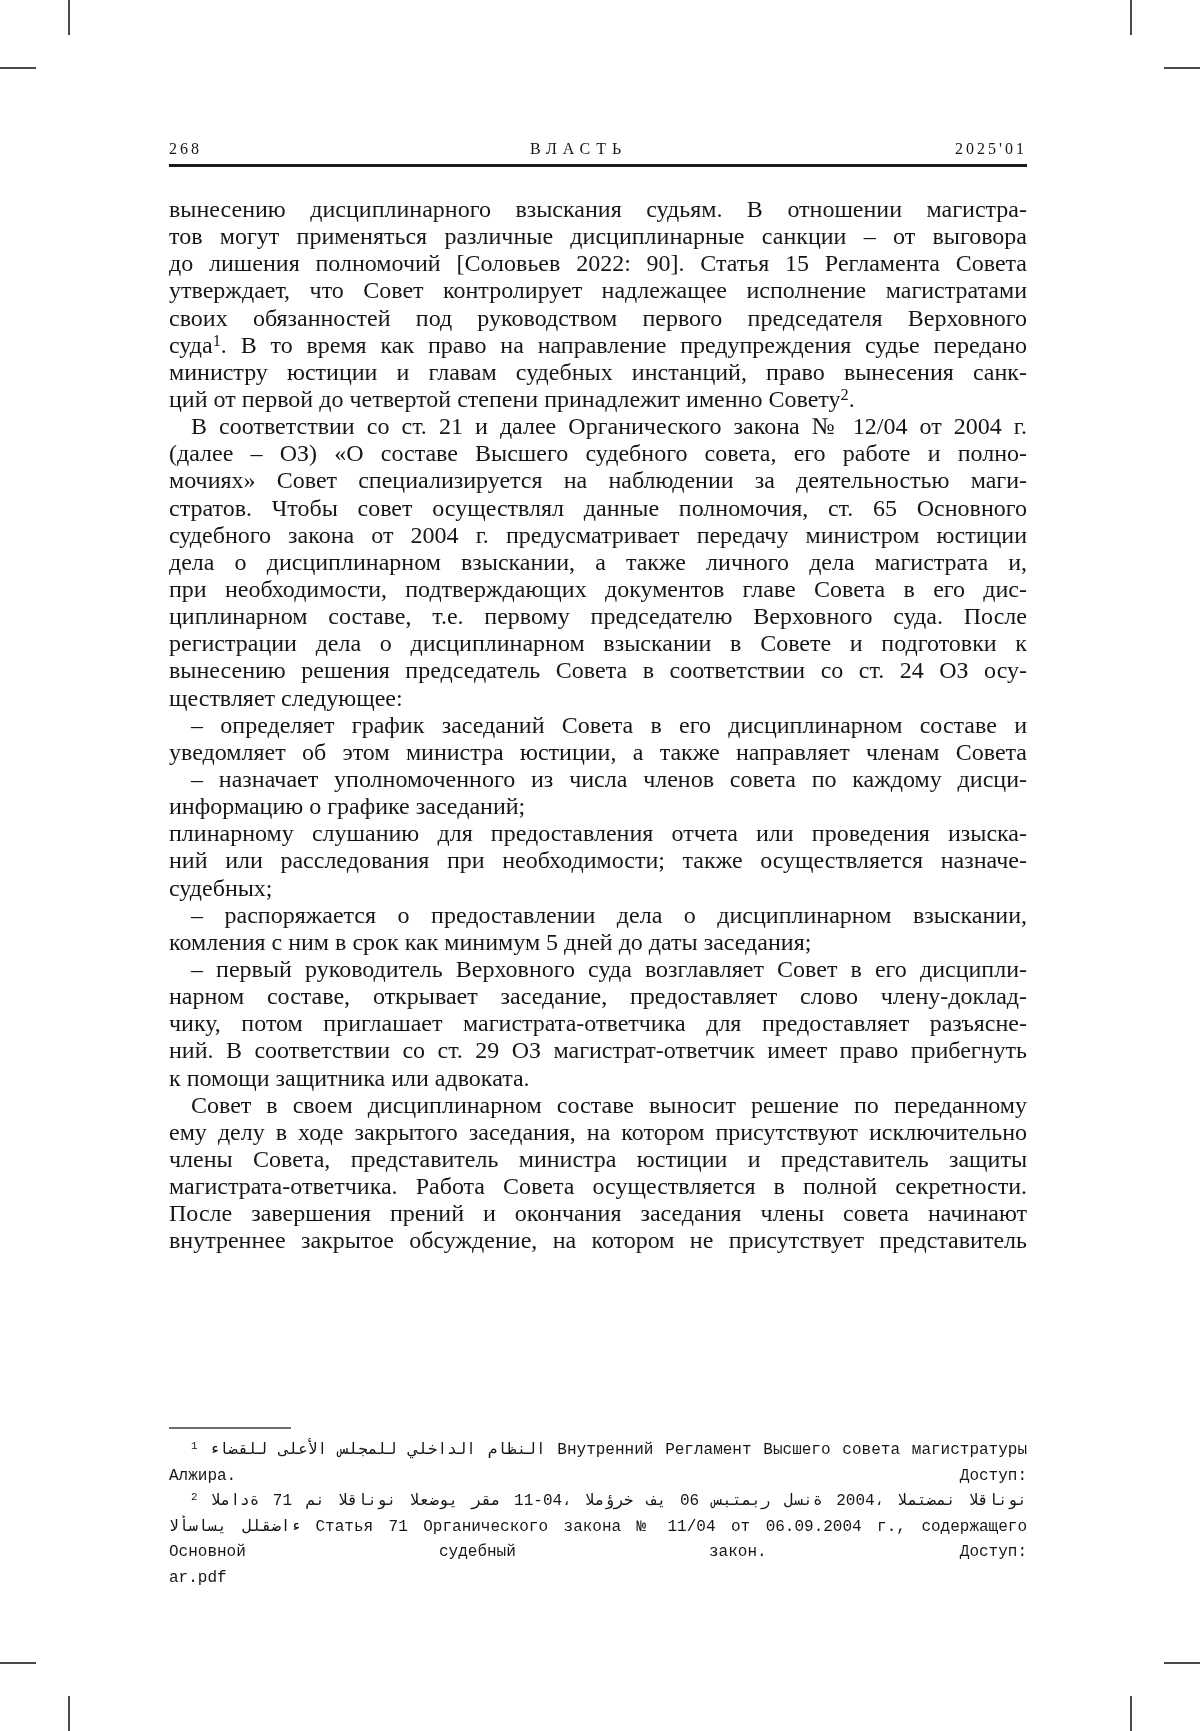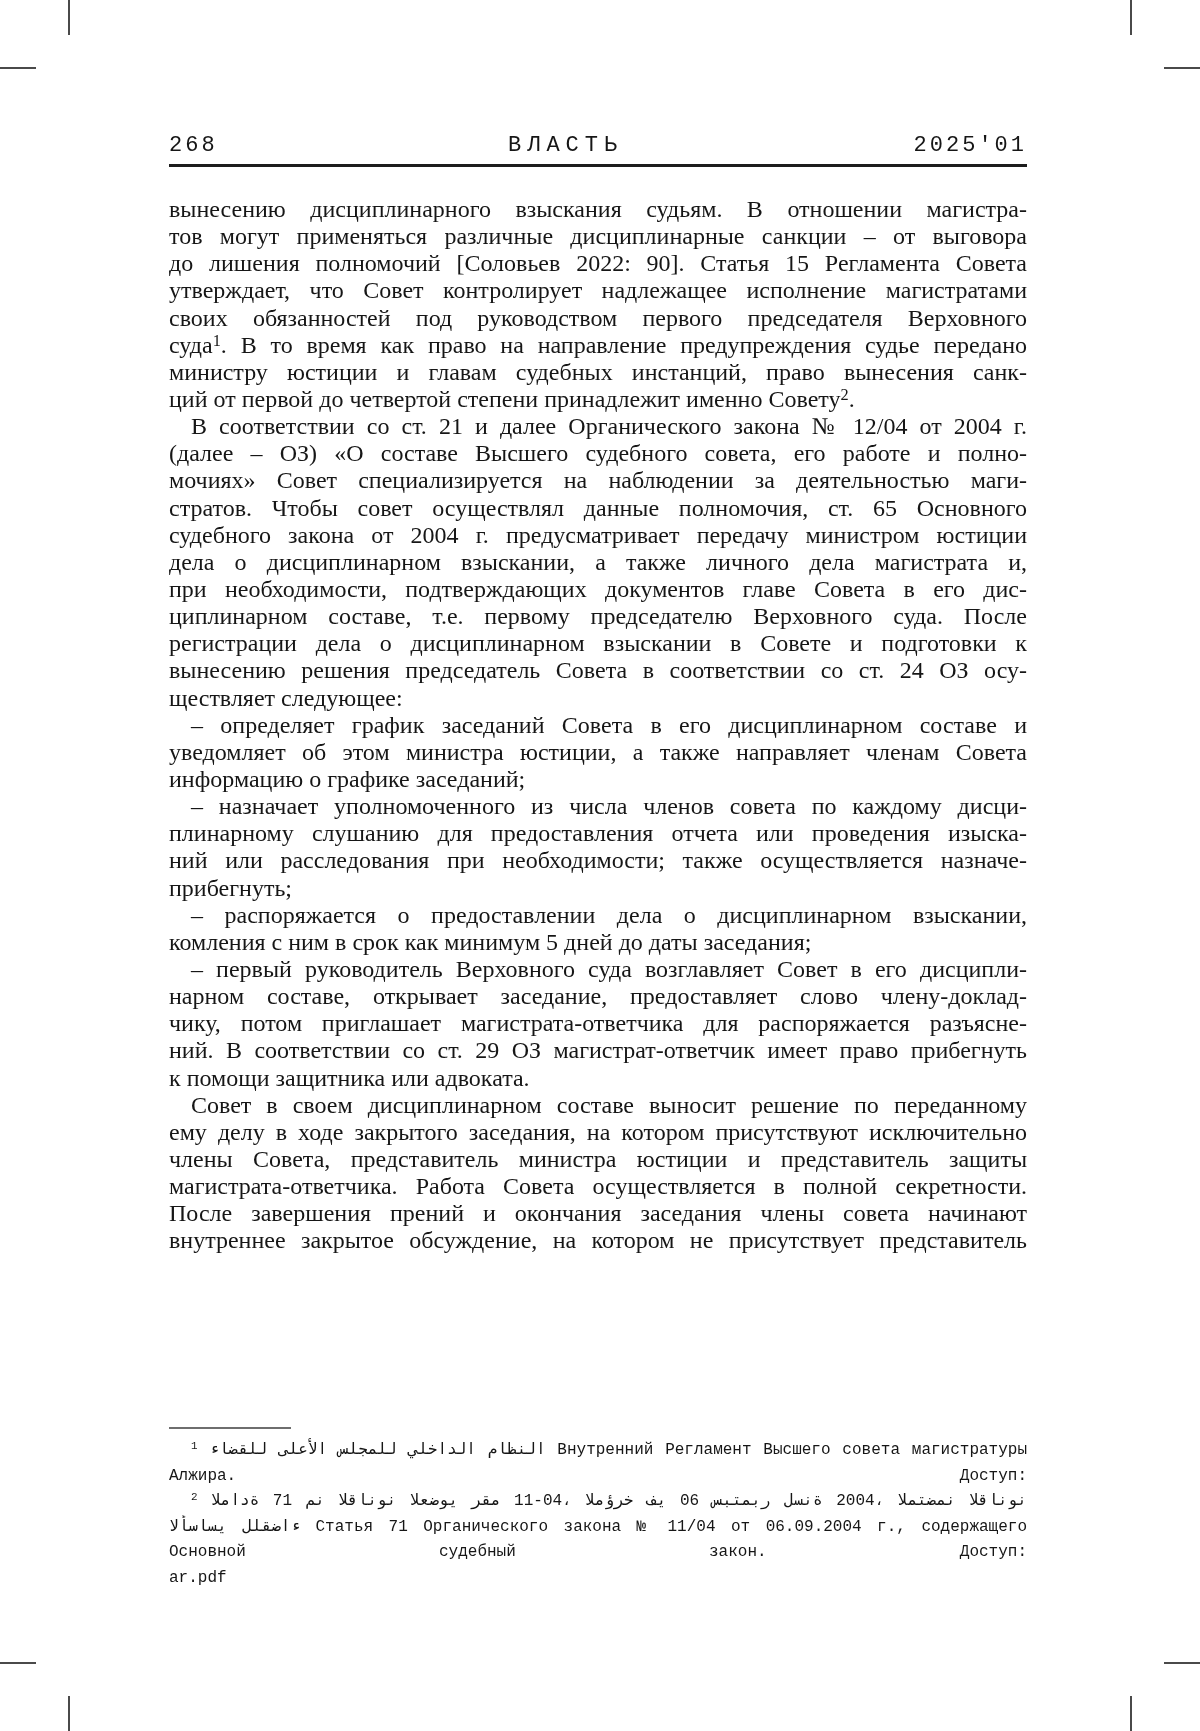--- a/index.html
+++ b/index.html
@@ -29,22 +29,22 @@
   .cm-tl-h{left:0;top:67px;}
   .cm-tr-h{left:1164px;top:67px;}
   .cm-bl-h{left:0;top:1662px;}
   .cm-br-h{left:1164px;top:1662px;}
   .cm-bl-v{left:68px;top:1696px;}
   .cm-br-v{left:1130px;top:1696px;}
 
   .header{
     position:absolute;left:169px;top:127px;width:858px;height:30px;
     display:flex;justify-content:space-between;align-items:flex-end;
-    font-family:Liberation Mono, monospace;
-    font-size:22px;line-height:1;
+    font-family:Liberation Serif, serif;
+    font-size:16px;line-height:1;
   }
   .header .pnum,.header .issue{letter-spacing:3px;}
   .header .jtitle{letter-spacing:6px;text-align:right;}
   .header-rule{
     position:absolute;left:169px;top:164px;width:858px;height:3px;
     background:var(--color-header-rule);
   }
 
   .body-text{
     position:absolute;left:169px;top:196px;width:858px;
@@ -109,30 +109,30 @@
       <div class="line"><span>стратов. Чтобы совет осуществлял данные полномочия, ст. 65 Основного</span></div>
       <div class="line"><span>судебного закона от 2004 г. предусматривает передачу министром юстиции</span></div>
       <div class="line"><span>дела о дисциплинарном взыскании, а также личного дела магистрата и,</span></div>
       <div class="line"><span>при необходимости, подтверждающих документов главе Совета в его дис-</span></div>
       <div class="line"><span>циплинарном составе, т.е. первому председателю Верховного суда. После</span></div>
       <div class="line"><span>регистрации дела о дисциплинарном взыскании в Совете и подготовки к</span></div>
       <div class="line"><span>вынесению решения председатель Совета в соответствии со ст. 24 ОЗ осу-</span></div>
       <div class="line endline"><span>ществляет следующее:</span></div>
       <div class="line indent"><span>– определяет график заседаний Совета в его дисциплинарном составе и</span></div>
       <div class="line"><span>уведомляет об этом министра юстиции, а также направляет членам Совета</span></div>
+      <div class="line indent"><span>– назначает уполномоченного из числа членов совета по каждому дисци-</span></div>
       <div class="line endline"><span>информацию о графике заседаний;</span></div>
-      <div class="line indent"><span>– назначает уполномоченного из числа членов совета по каждому дисци-</span></div>
       <div class="line"><span>плинарному слушанию для предоставления отчета или проведения изыска-</span></div>
       <div class="line"><span>ний или расследования при необходимости; также осуществляется назначе-</span></div>
-      <div class="line endline"><span>прибегнуть;</span></div>
+      <div class="line endline"><span>судебных;</span></div>
       <div class="line indent"><span>– распоряжается о предоставлении дела о дисциплинарном взыскании,</span></div>
       <div class="line endline"><span>комления с ним в срок как минимум 5 дней до даты заседания;</span></div>
       <div class="line indent"><span>– первый руководитель Верховного суда возглавляет Совет в его дисципли-</span></div>
       <div class="line"><span>нарном составе, открывает заседание, предоставляет слово члену-доклад-</span></div>
-      <div class="line"><span>чику, потом приглашает магистрата-ответчика для распоряжается разъясне-</span></div>
+      <div class="line"><span>чику, потом приглашает магистрата-ответчика для предоставляет разъясне-</span></div>
       <div class="line"><span>ний. В соответствии со ст. 29 ОЗ магистрат-ответчик имеет право прибегнуть</span></div>
       <div class="line endline"><span>к помощи защитника или адвоката.</span></div>
       <div class="line indent"><span>Совет в своем дисциплинарном составе выносит решение по переданному</span></div>
       <div class="line"><span>ему делу в ходе закрытого заседания, на котором присутствуют исключительно</span></div>
       <div class="line"><span>члены Совета, представитель министра юстиции и представитель защиты</span></div>
       <div class="line"><span>магистрата-ответчика. Работа Совета осуществляется в полной секретности.</span></div>
       <div class="line"><span>После завершения прений и окончания заседания члены совета начинают</span></div>
       <div class="line"><span>внутреннее закрытое обсуждение, на котором не присутствует представитель</span></div>
     </div>
 

